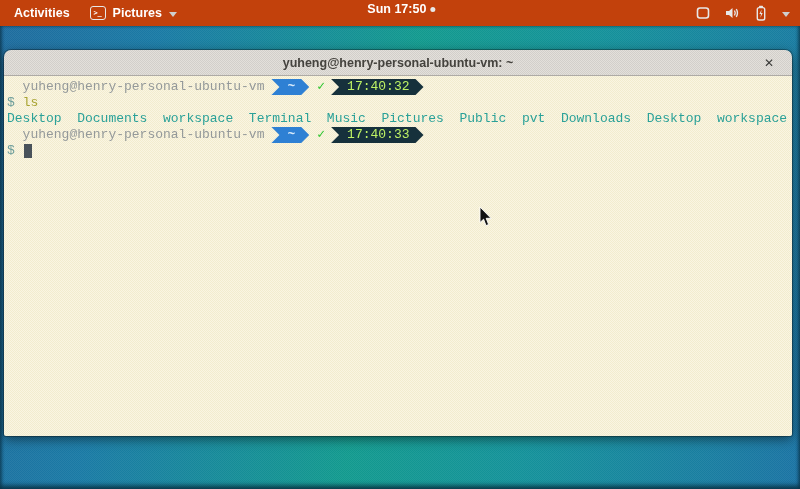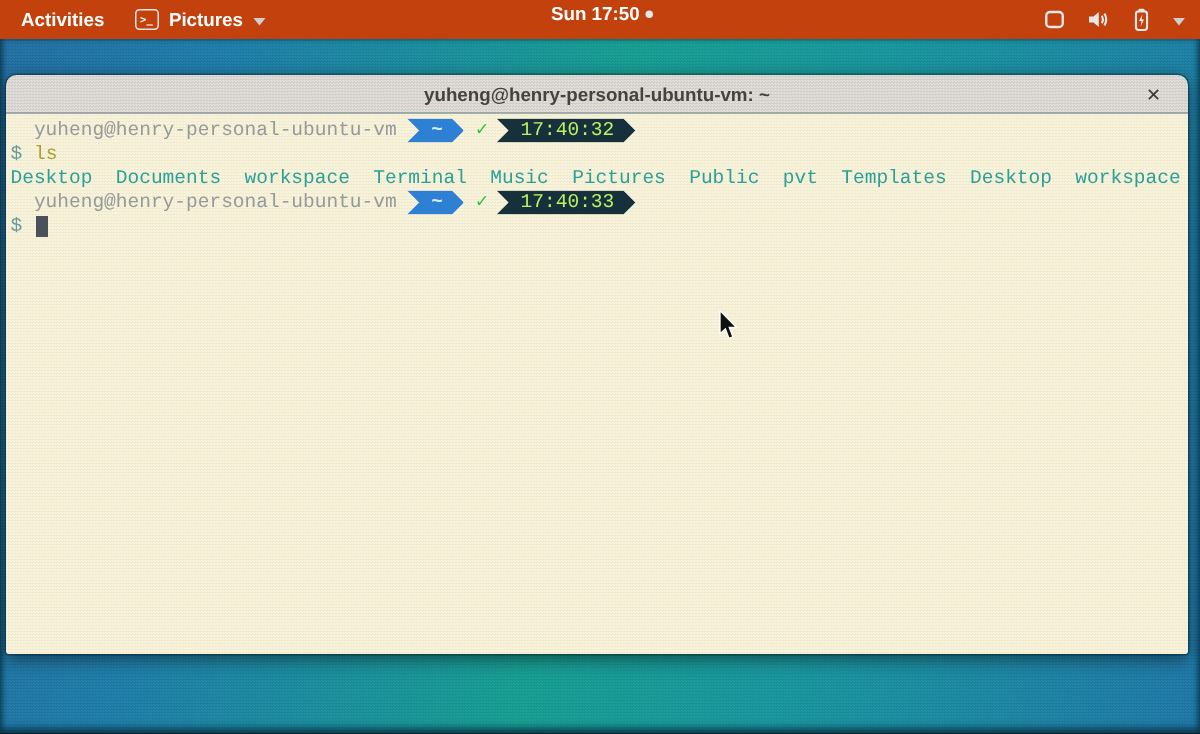--- a/index.html
+++ b/index.html
@@ -156,21 +156,21 @@
       <span class="user-txt"> yuheng@henry-personal-ubuntu-vm</span>
       <span class="pseg blue"><span>~</span></span>
       <span class="check">✓</span>
       <span class="pseg dark"><span>17:40:32</span></span>
     </div>
 
     <div class="line">
       <span class="dollar">$</span><span>&nbsp;</span><span class="cmd">ls</span>
     </div>
 
-    <div class="line out-line"><span class="dir">Desktop</span><span class="dir">Documents</span><span class="dir">workspace</span><span class="dir">Terminal</span><span class="dir">Music</span><span class="dir">Pictures</span><span class="dir">Public</span><span class="dir">pvt</span><span class="dir">Templates</span><span class="dir">Desktop</span><span class="dir">workspace</span></div>
+    <div class="line out-line"><span class="dir">Desktop</span><span class="dir">Documents</span><span class="dir">workspace</span><span class="dir">Terminal</span><span class="dir">Music</span><span class="dir">Pictures</span><span class="dir">Public</span><span class="dir">pvt</span><span class="dir">Downloads</span><span class="dir">Desktop</span><span class="dir">workspace</span></div>
 
     <div class="line">
       <span class="user-txt"> yuheng@henry-personal-ubuntu-vm</span>
       <span class="pseg blue"><span>~</span></span>
       <span class="check">✓</span>
       <span class="pseg dark"><span>17:40:33</span></span>
     </div>
 
     <div class="line">
       <span class="dollar">$</span><span>&nbsp;</span><span class="block-cursor"></span>

